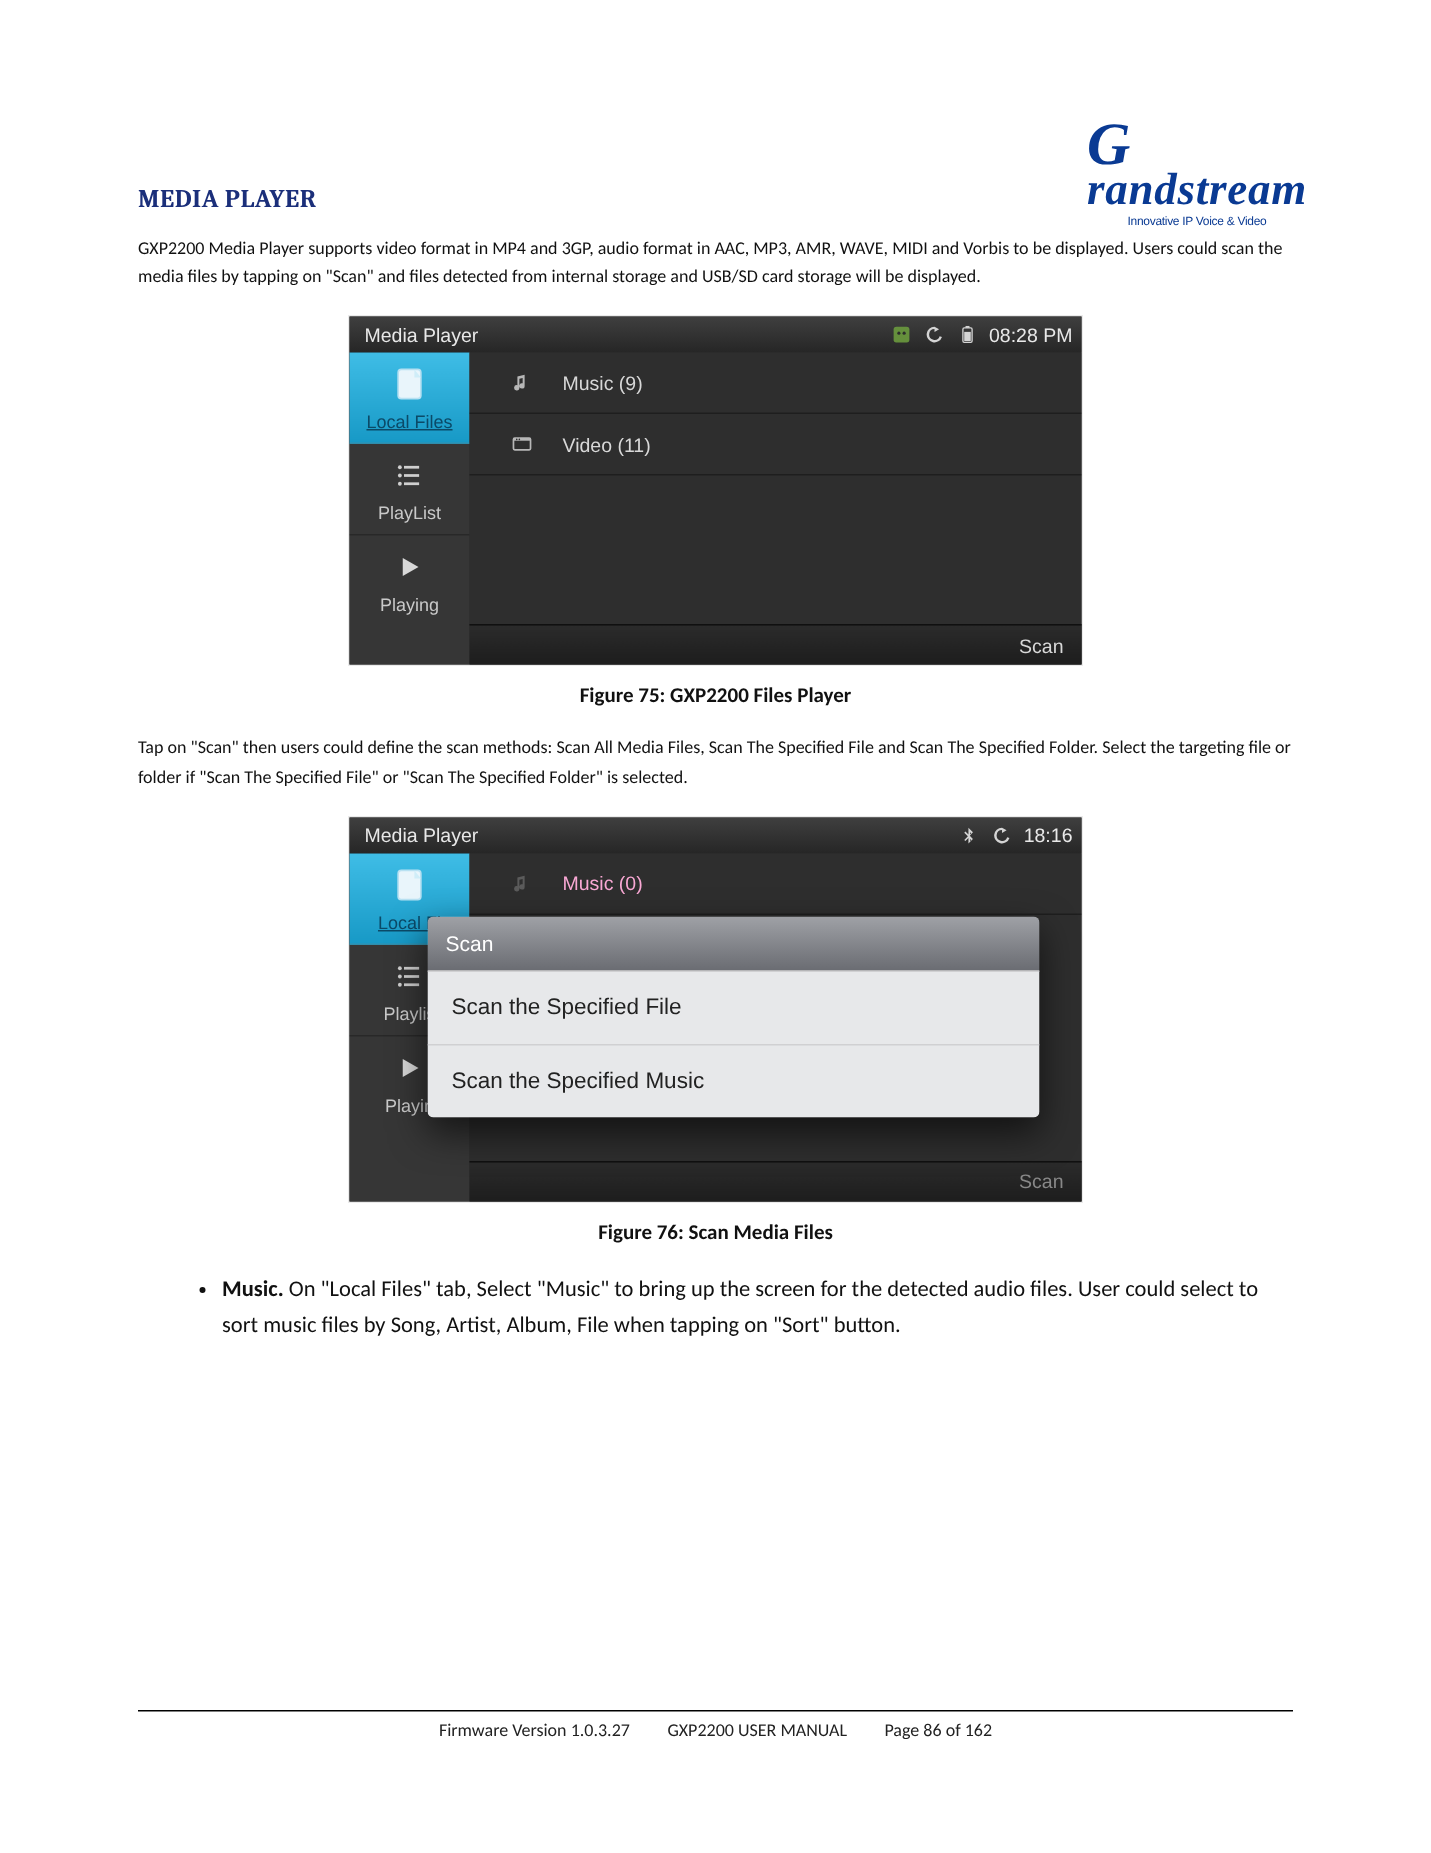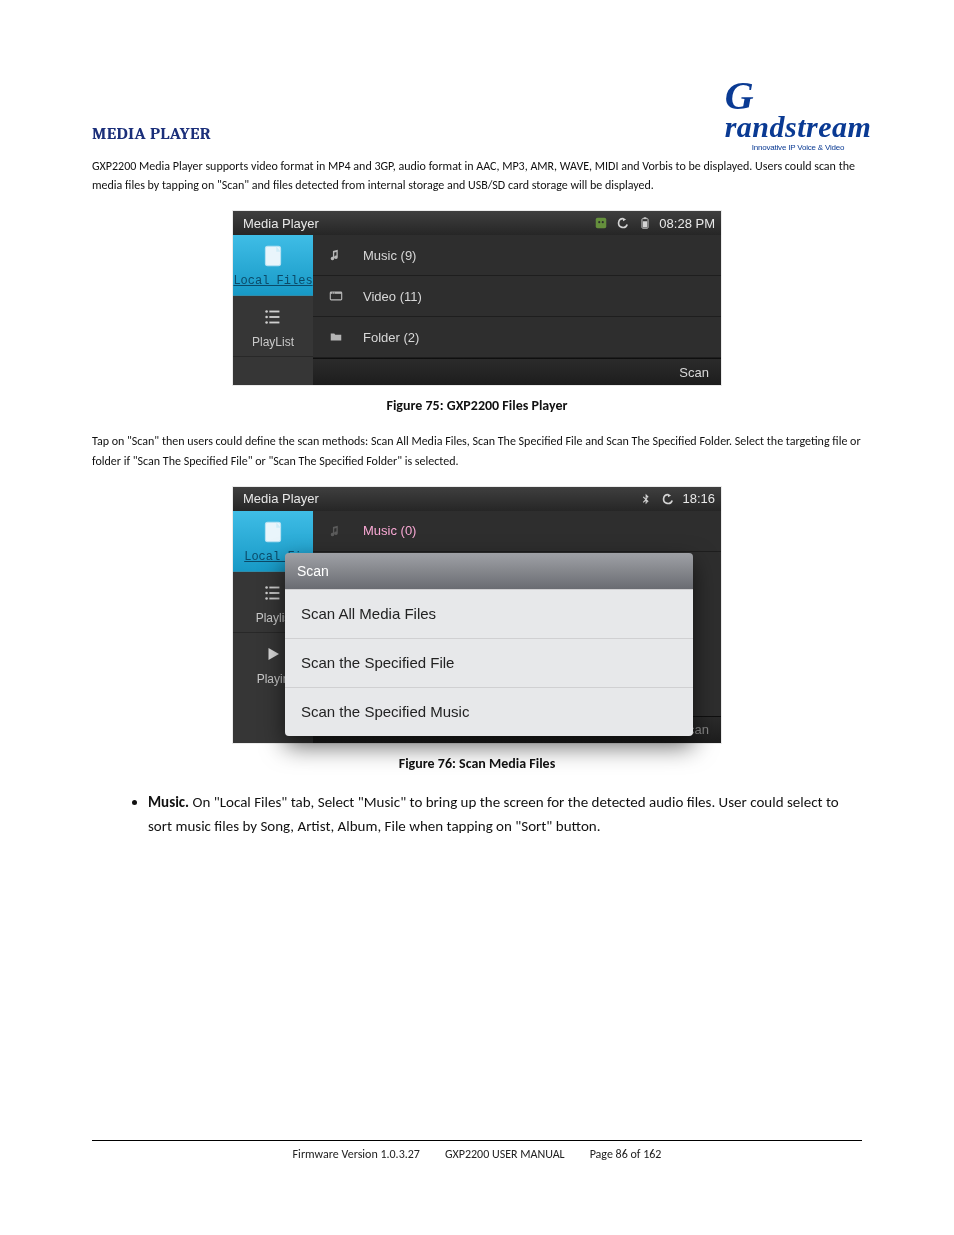--- a/index.html
+++ b/index.html
@@ -20,25 +20,25 @@
   .shot { width:488px; background:#2c2c2c; margin: 16px auto 12px auto; box-shadow: 0 0 0 1px rgba(0,0,0,0.08); }
   .status-bar { height:24px; background: linear-gradient(#3f3f3f,#262626); display:flex; align-items:center; color:#e8e8e8; font-size:13px; padding:0 6px; gap:6px; }
   .status-title { flex:0 0 auto; padding-left:4px; }
   .status-fill { flex:1; }
   .sb-icon { width:16px; height:16px; display:inline-flex; align-items:center; justify-content:center; opacity:0.9; }
 
   .shot-body { display:grid; grid-template-columns:80px 1fr; }
   .sidebar { background:#363636; }
   .side-item { height:60px; display:flex; flex-direction:column; align-items:center; justify-content:center; gap:4px; color:#c9c9c9; font-size:12px; border-bottom:1px solid rgba(0,0,0,0.25); }
   .side-item.active { background:linear-gradient(#3fbde6,#1799c6); color:#0a4c6a; }
-  .side-item.active .side-label { color:#0b4a68; text-decoration:underline;font-family:Liberation Mono, monospace; }
+  .side-item.active .side-label { color:#0b4a68; text-decoration:underline; }
   .icon-box { width:28px; height:28px; display:flex; align-items:center; justify-content:center; }
 
   .list-area { background:#2e2e2e; display:flex; flex-direction:column; position:relative; }
-  .row { height:40px; display:flex; align-items:center; gap:16px; padding:0 12px; color:#d8d8d8; font-size:13px; border-bottom:1px solid rgba(0,0,0,0.35); }
+  .row { height:40px; display:flex; align-items:center; gap:16px; padding:0 24px; color:#d8d8d8; font-size:13px; border-bottom:1px solid rgba(0,0,0,0.35); }
   .row .ricon { width:22px; display:flex; justify-content:center; opacity:0.85; }
   .row.dim { color:#f9a8d4; }
   .row.dim .ricon { opacity:0.4; }
   .list-fill { flex:1; }
   .footer-bar { height:26px; background: linear-gradient(#2b2b2b,#1d1d1d); display:flex; justify-content:flex-end; align-items:center; padding:0 12px; color:#d8d8d8; font-size:13px; border-top:1px solid rgba(0,0,0,0.45); }
   .sidebar-last { height:26px; }
 
   
   .popup-overlay { position:absolute; left:40px; right:40px; top:42px; box-shadow: 0 10px 24px rgba(0,0,0,0.6); border-radius:4px; overflow:hidden; }
   .popup-title { height:36px; background: linear-gradient(#9fa1a6,#6a6c72); color:#fff; font-size:14px; display:flex; align-items:center; padding:0 12px; }
@@ -116,20 +116,28 @@
                   <rect x="8" y="5" width="11" height="2"></rect>
                   <circle cx="5" cy="12" r="1.4"></circle>
                   <rect x="8" y="11" width="11" height="2"></rect>
                   <circle cx="5" cy="18" r="1.4"></circle>
                   <rect x="8" y="17" width="11" height="2"></rect>
                 </g>
               </svg>
           </span>
           <span class="side-label">PlayList</span>
         </div>
+        <div class="side-item" style="border-bottom:none;">
+          <span class="icon-box">
+            <svg viewBox="0 0 24 24" width="18" height="18">
+                <path d="M6 4l14 8-14 8z" fill="#d8d8d8"></path>
+              </svg>
+          </span>
+          <span class="side-label">Playing</span>
+        </div>
         <div class="sidebar-last"></div>
       </div>
       <div class="list-area">
         <div class="row">
           <span class="ricon">
             <svg viewBox="0 0 16 16" width="14" height="14">
                 <path d="M10 2v8.5a2 2 0 1 1-1.5-1.9V4.5L6 5.2V12a2 2 0 1 1-1.5-1.9V3.5L10 2z" fill="#d0d0d0"></path>
               </svg>
           </span>
           <span>Music  (9)</span>
@@ -137,28 +145,20 @@
         <div class="row">
           <span class="ricon">
             <svg viewBox="0 0 16 16" width="14" height="14">
                 <rect x="1.5" y="3.5" width="13" height="9" rx="1" fill="none" stroke="#d0d0d0" stroke-width="1.3"></rect>
                 <rect x="1.5" y="3.5" width="13" height="2" fill="#d0d0d0"></rect>
                 <circle cx="4" cy="4.5" r="0.6" fill="#2e2e2e"></circle>
                 <circle cx="6" cy="4.5" r="0.6" fill="#2e2e2e"></circle>
               </svg>
           </span>
           <span>Video  (11)</span>
-        </div>
-        <div class="row">
-          <span class="ricon">
-            <svg viewBox="0 0 16 16" width="14" height="14">
-                <path d="M2 4h4l1.2 1.5H14V12H2z" fill="#cdcdcd"></path>
-              </svg>
-          </span>
-          <span>Folder  (2)</span>
         </div>
         <div class="list-fill"></div>
         <div class="footer-bar">
           <span>Scan</span>
         </div>
       </div>
     </div>
   </div>
   <p class="caption">Figure 75: GXP2200 Files Player</p>
 
@@ -225,21 +225,20 @@
           </span>
           <span>Music   (0)</span>
         </div>
         <div class="list-fill"></div>
         <div class="footer-bar">
           <span style="color:#888;">Scan</span>
         </div>
 
         <div class="popup-overlay" style="left:-28px; right:28px;">
           <div class="popup-title">Scan</div>
-          <div class="popup-item">Scan All Media Files</div>
           <div class="popup-item">Scan the Specified File</div>
           <div class="popup-item">Scan the Specified Music</div>
         </div>
       </div>
     </div>
   </div>
   <p class="caption">Figure 76: Scan Media Files</p>
 
   <ul class="bullets">
     <li><strong>Music.</strong><span> On "Local Files" tab, Select "Music" to bring up the screen for the detected audio files. User could select to sort music files by Song, Artist, Album, File when tapping on "Sort" button.</span></li>

